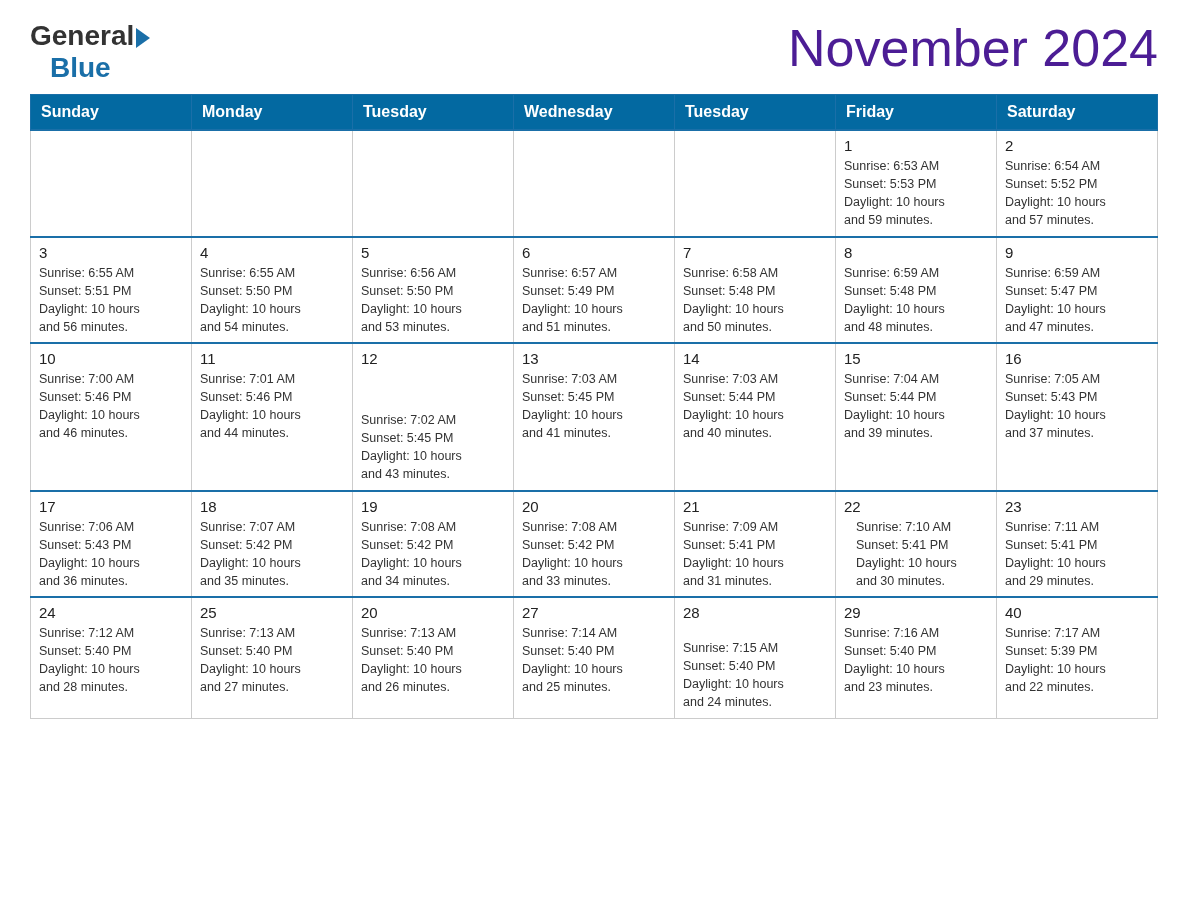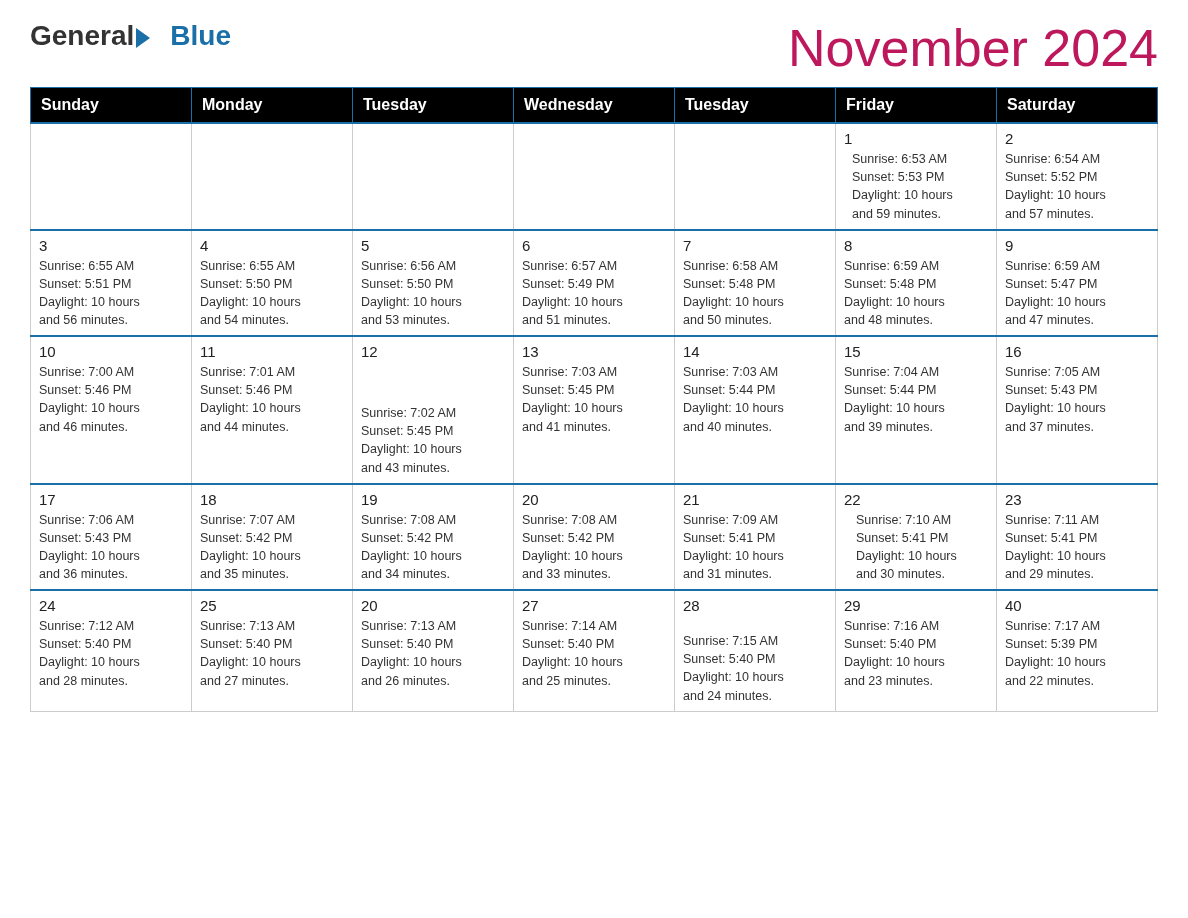--- a/index.html
+++ b/index.html
@@ -12,21 +12,21 @@
       padding: 20px 30px;
     }
     .header {
       display: flex;
       justify-content: space-between;
       align-items: flex-start;
       margin-bottom: 10px;
     }
     .logo {
       display: flex;
-      flex-direction: row;
+      flex-direction: column;
       align-items: flex-start;
     }
     .logo-text {
       display: flex;
       align-items: center;
     }
     .logo-general {
       font-size: 28px;
       font-weight: bold;
       color: #333;
@@ -45,34 +45,34 @@
       font-weight: bold;
       color: #1a6fa8;
       margin-left: 20px;
     }
     .title-block {
       text-align: right;
     }
     .month-title {
       font-size: 52px;
       font-weight: normal;
-      color: #be185d;
+      color: #4c1d95;
       line-height: 1.1;
     }
     .location {
       font-size: 22px;
       color: #444;
     }
     .calendar {
       width: 100%;
       border-collapse: collapse;
       margin-top: 10px;
     }
     .calendar th {
-      background-color: #000000;
+      background-color: #0369a1;
       color: #fff;
       font-size: 16px;
       font-weight: bold;
       padding: 8px 10px;
       text-align: left;
       border: 1px solid #1a6fa8;
     }
     .calendar td {
       vertical-align: top;
       padding: 6px 8px;
@@ -131,21 +131,21 @@
   </thead>
   <tbody id="calendar-body">
   <tr class="week-row">
         <td class="empty-cell"></td>
         <td class="empty-cell"></td>
         <td class="empty-cell"></td>
         <td class="empty-cell"></td>
         <td class="empty-cell"></td>
         <td>
           <span class="day-number">1</span>
-          <div class="day-info" style="white-space: pre-line; margin-left: 8px;">Sunrise: 6:53 AM
+          <div class="day-info" style="white-space: pre-line;">Sunrise: 6:53 AM
 Sunset: 5:53 PM
 Daylight: 10 hours
 and 59 minutes.</div>
         </td>
         <td>
           <span class="day-number">2</span>
           <div class="day-info" style="white-space: pre-line;">Sunrise: 6:54 AM
 Sunset: 5:52 PM
 Daylight: 10 hours
 and 57 minutes.</div>

